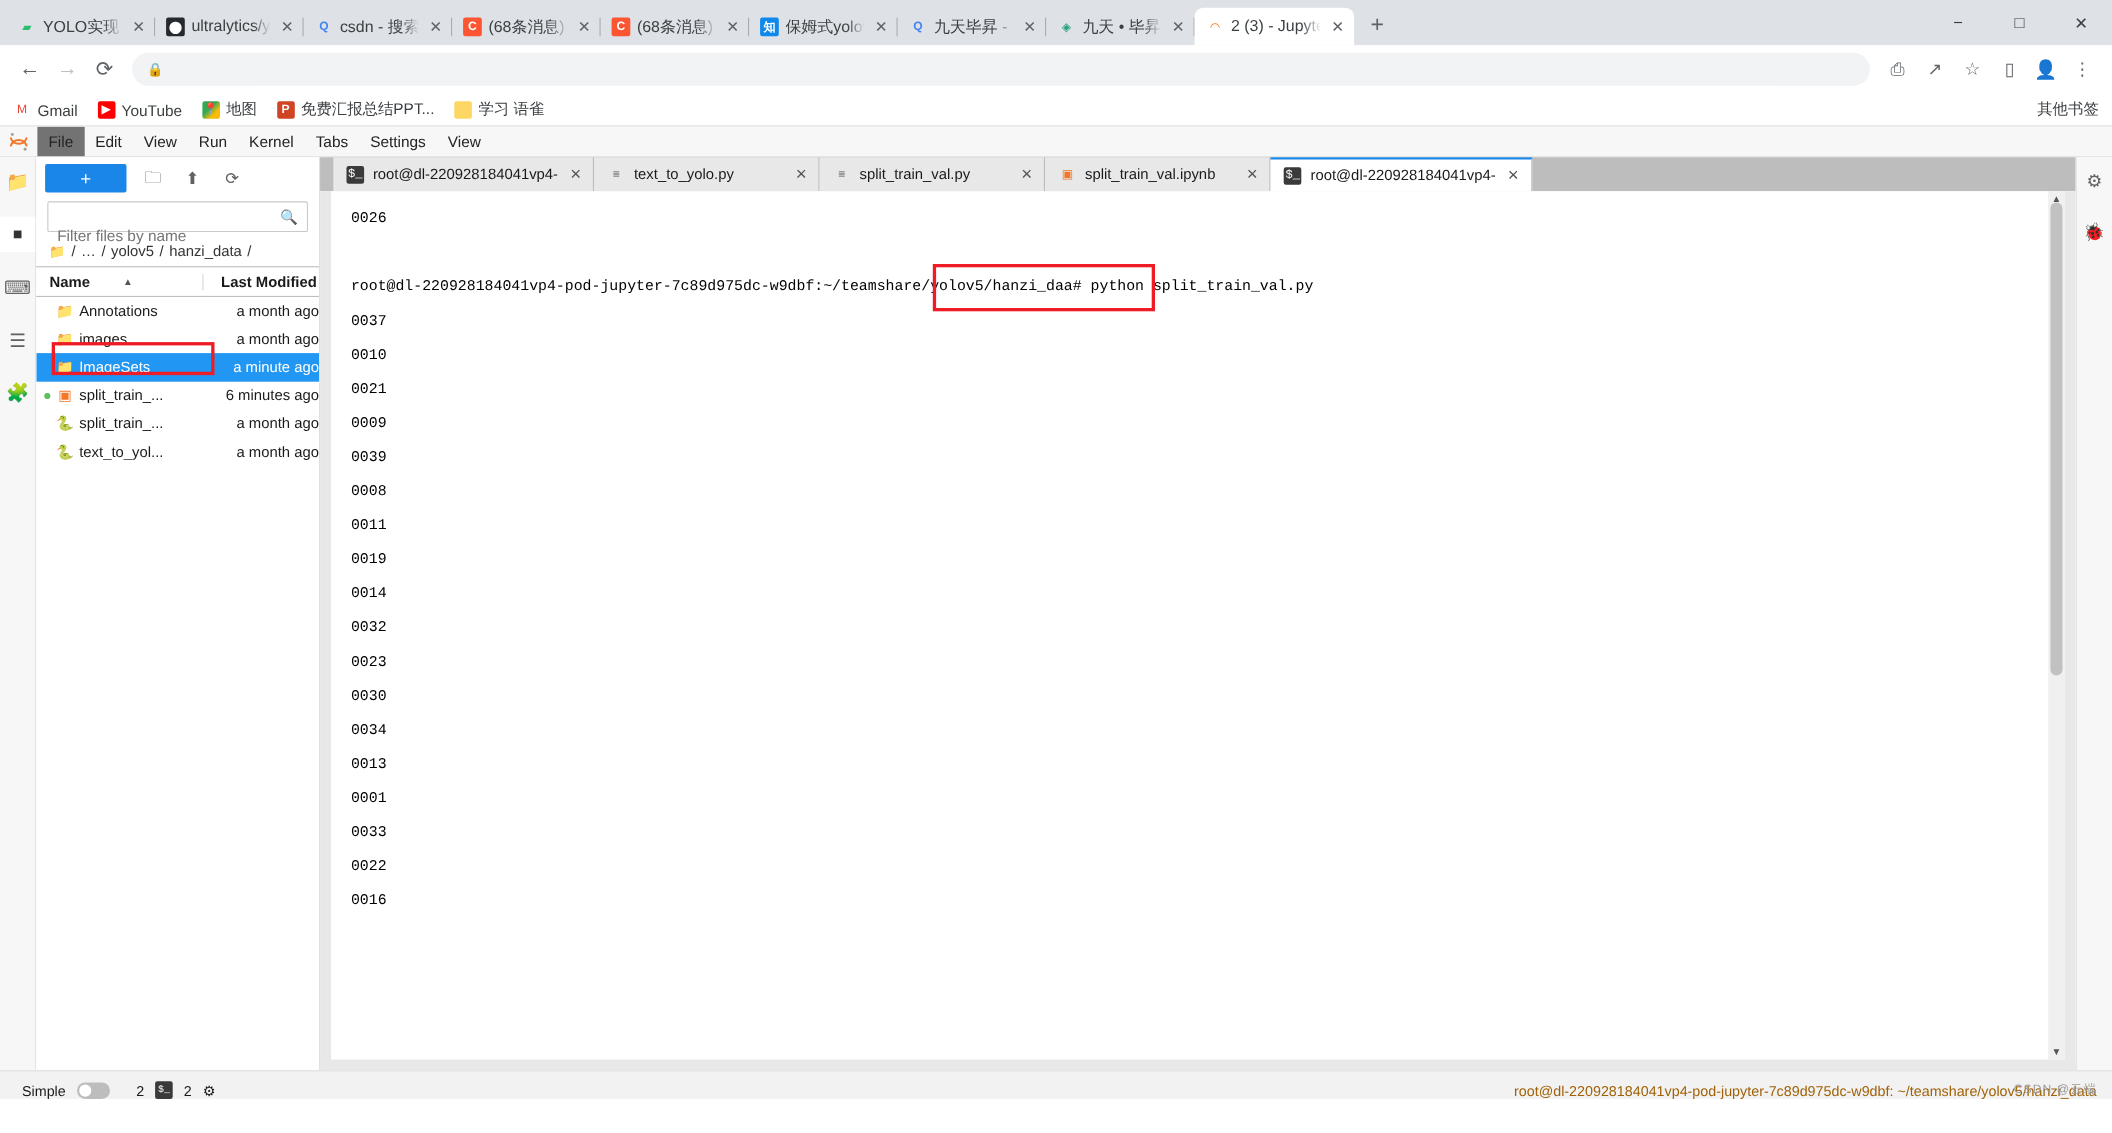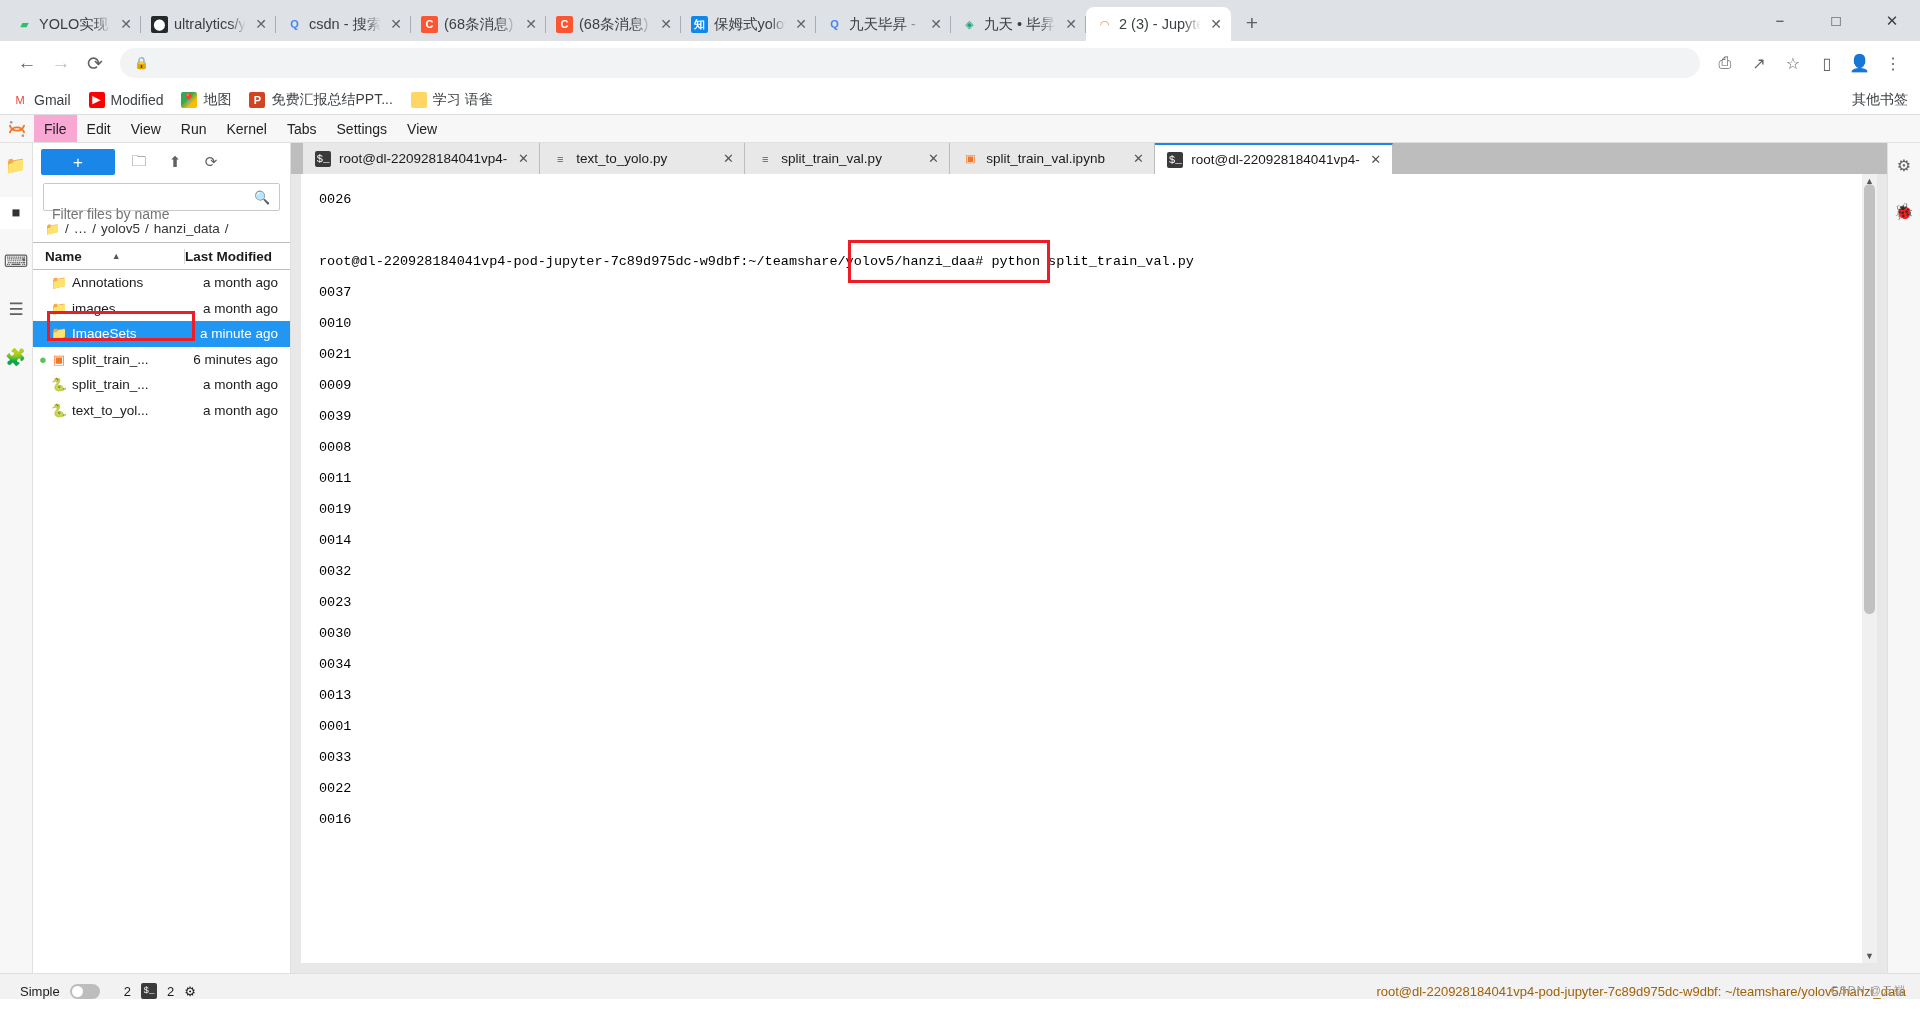--- a/index.html
+++ b/index.html
@@ -195,21 +195,21 @@
   .jp-logo {
     width: 34px;
     display: flex; align-items: center; justify-content: center;
     color: #f37726; font-size: 17px;
   }
   .jp-menuitem {
     padding: 0 10px;
     display: flex; align-items: center;
     font-size: 14px; color: #232323;
   }
-  .jp-menuitem.sel { background: #f9a8d4; }
+  .jp-menuitem.sel { background: #737373; }
 
   .jp-body {
     flex: 1 1 auto;
     display: flex;
     min-height: 0;
   }
 
   
   .jp-rail {
     width: 33px;
@@ -294,22 +294,22 @@
   }
   .fb-head .col-name {
     flex: 1 1 auto;
     padding-left: 12px;
     display: flex; align-items: center; gap: 30px;
     border-right: 1px solid #d6d6d6;
   }
   .fb-head .sortarrow { color: #555; font-size: 9px; }
   .fb-head .col-mod {
     width: 105px;
-    padding-right: 13px;
-    text-align: left;
+    padding-right: 2px;
+    text-align: right;
   }
   .fb-list { flex: 1 1 auto; overflow: hidden; position: relative; }
   .fb-row {
     height: 25.5px;
     display: flex; align-items: center;
     font-size: 13.5px;
     color: #1a1a1a;
     position: relative;
   }
   .fb-row.selected { background: #2196f3; color: #fff; }
@@ -325,21 +325,20 @@
     font-size: 13px; color: #616161;
   }
   .fb-row .fname {
     flex: 1 1 auto;
     white-space: nowrap; overflow: hidden;
     padding-left: 3px;
   }
   .fb-row .fmod {
     width: 110px; flex: 0 0 110px;
     text-align: right;
-    padding-right: 12px;
   }
   .fb-row .ficon.nb { color: #f37726; }
   .fb-row .ficon.py { color: #2b6cb0; }
   .fb-row.selected .ficon { color: #fff; }
 
   .redbox {
     position: absolute;
     border: 3px solid #ee1c25;
     pointer-events: none;
   }
@@ -592,21 +591,21 @@
   <div class="tbicon">⋮</div>
 </div>
 
 <div class="bookmarks">
   <div class="bm">
     <span class="bmicon bm-gmail">M</span>
     <span>Gmail</span>
   </div>
   <div class="bm">
     <span class="bmicon bm-yt">▶</span>
-    <span>Modified</span>
+    <span>YouTube</span>
   </div>
   <div class="bm">
     <span class="bmicon bm-map">📍</span>
     <span>地图</span>
   </div>
   <div class="bm">
     <span class="bmicon bm-ppt">P</span>
     <span>免费汇报总结PPT...</span>
   </div>
   <div class="bm">

